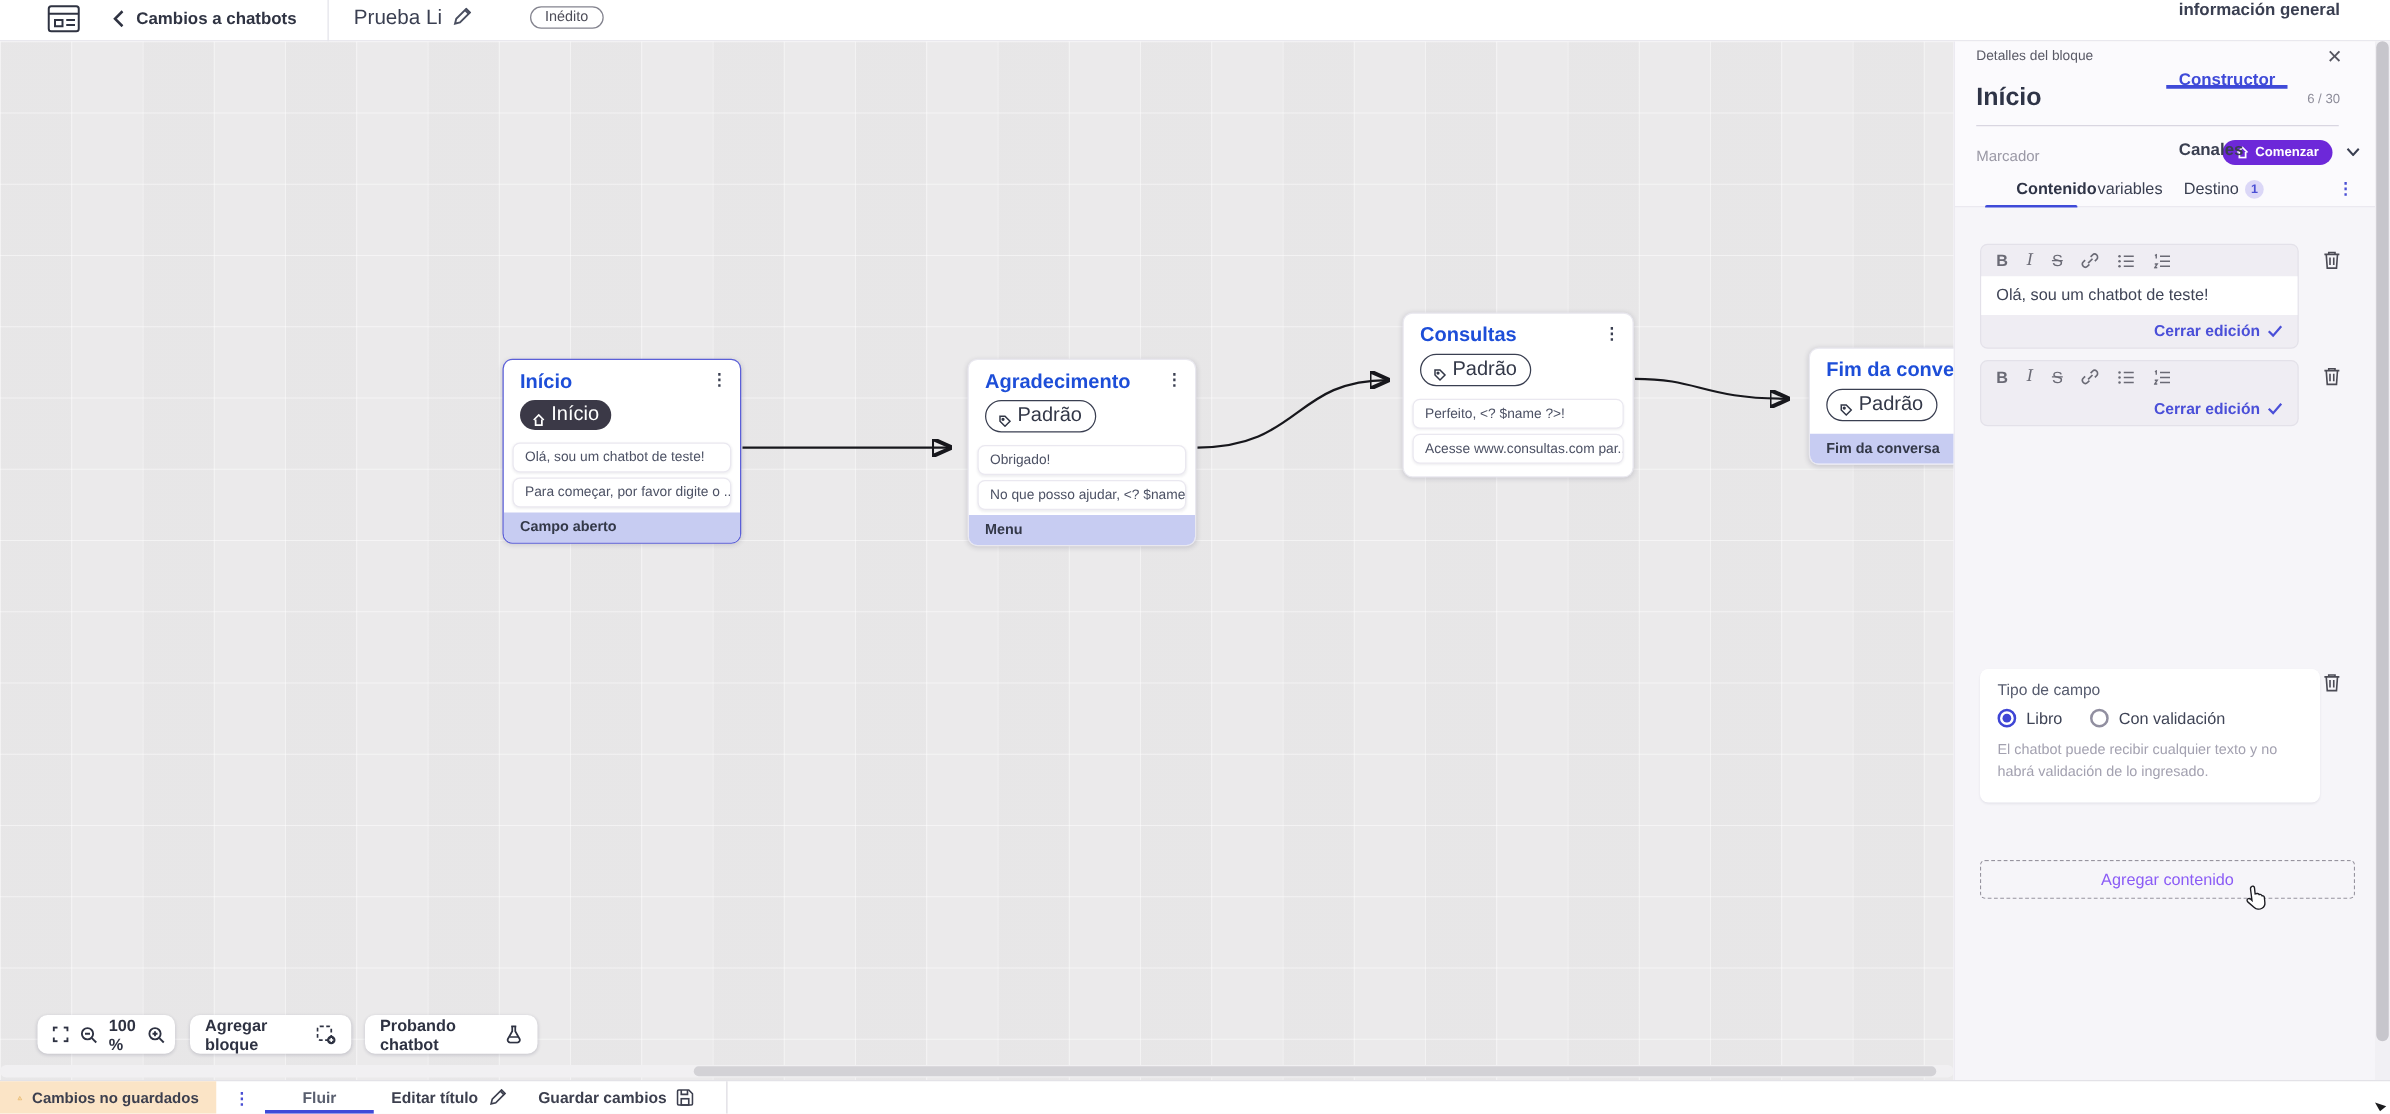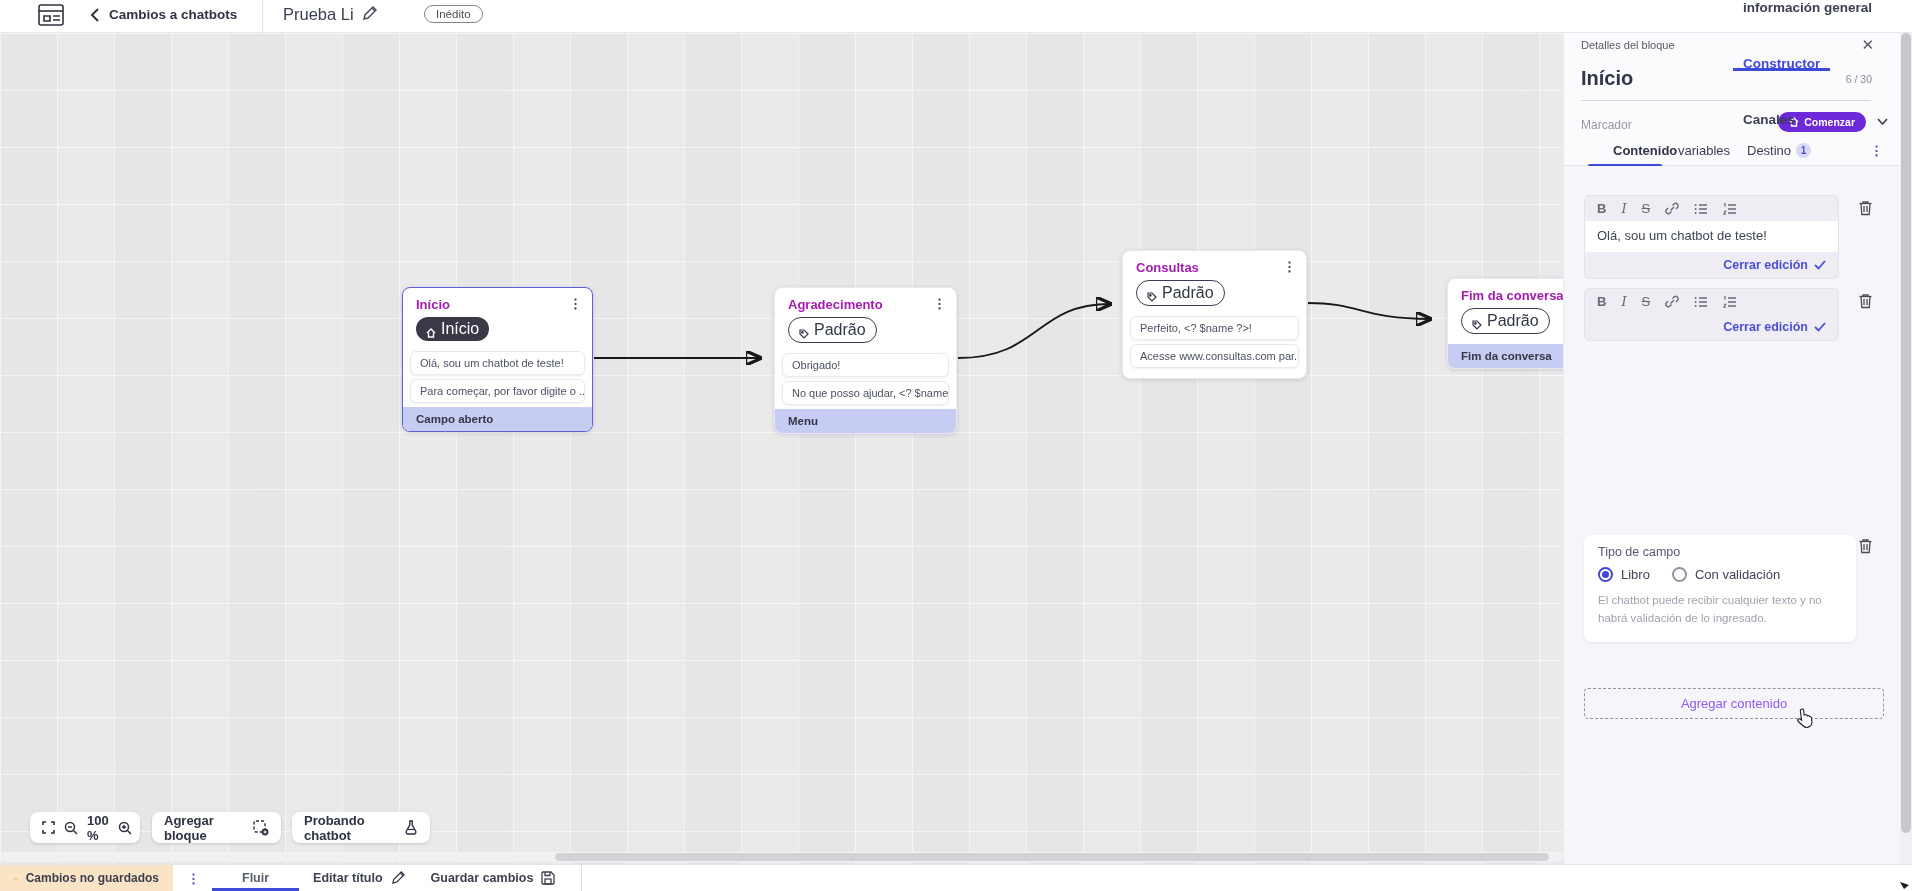--- a/index.html
+++ b/index.html
@@ -32,21 +32,21 @@
               repeating-linear-gradient(90deg, rgba(0,0,0,.014) 0 57px, transparent 57px 114px),
               #ebeaeb;
             background-size:57px 57px, 57px 57px, auto; }
   .wires { position:absolute; left:0; top:0; pointer-events:none; }
   .wires path { fill:none; stroke:#17171c; stroke-width:1.8px; }
 
   .node { position:absolute; background:#fff; border-radius:8px; overflow:hidden;
           box-shadow:0 1px 4px rgba(40,40,70,.16); border:1px solid #e9e8ef; }
   .node.selected { border:1.5px solid #5b5fd8; }
   .node-head { display:flex; justify-content:space-between; align-items:flex-start; padding:9px 10px 2px 13px; }
-  .node-title { font-size:13px; font-weight:700; color:#a21caf; }
+  .node-title { font-size:16px; font-weight:700; color:#1d4ed8; }
   .kebab { color:#3a3f51; font-size:13px; font-weight:700; line-height:1; cursor:pointer; letter-spacing:0; }
   .pill { display:inline-flex; align-items:flex-end; gap:5px; border-radius:999px; font-size:16px;
           font-weight:400; padding:3px 10px; margin:3px 0 6px 13px; }
   .pill.dark { background:#3b3947; color:#fff; }
   .pill.outline { background:#fff; border:1px solid #3a3f51; color:#333848; }
   .nrow { background:#fff; border:1px solid #eae8f0; box-shadow:0 1px 2px rgba(30,30,60,.07);
           border-radius:6px; margin:4px 7px; padding:5px 9px; font-size:11px; color:#4c5164;
           white-space:nowrap; overflow:hidden; cursor:pointer; }
   .nrow.hl { background:#c7ccf2; border:none; border-radius:0; margin:4px 0 0 0; padding:6px 13px;
              font-weight:700; font-size:11.5px; color:#333848; box-shadow:none; }

